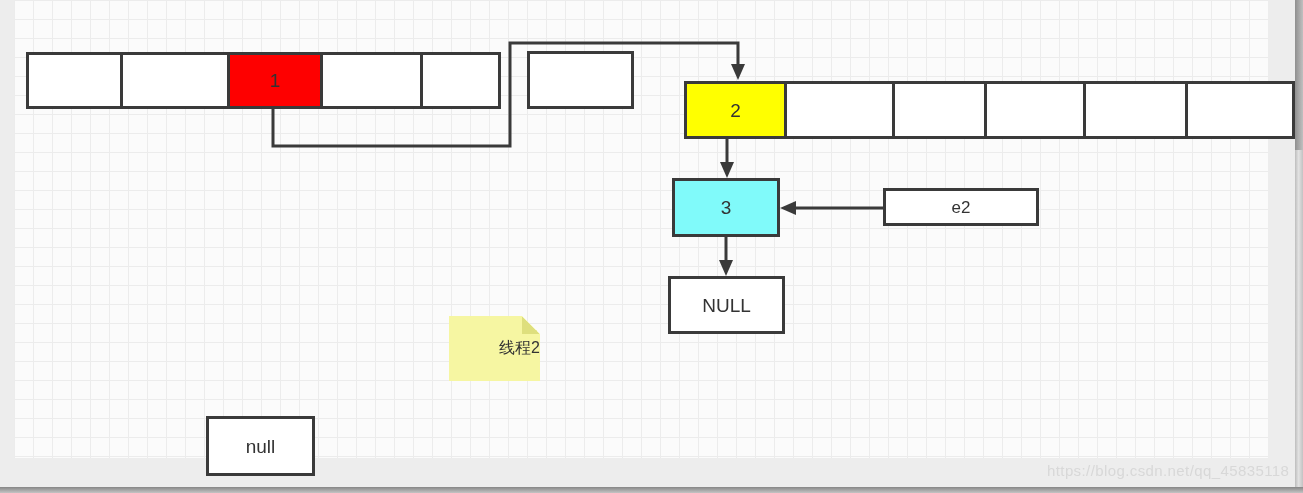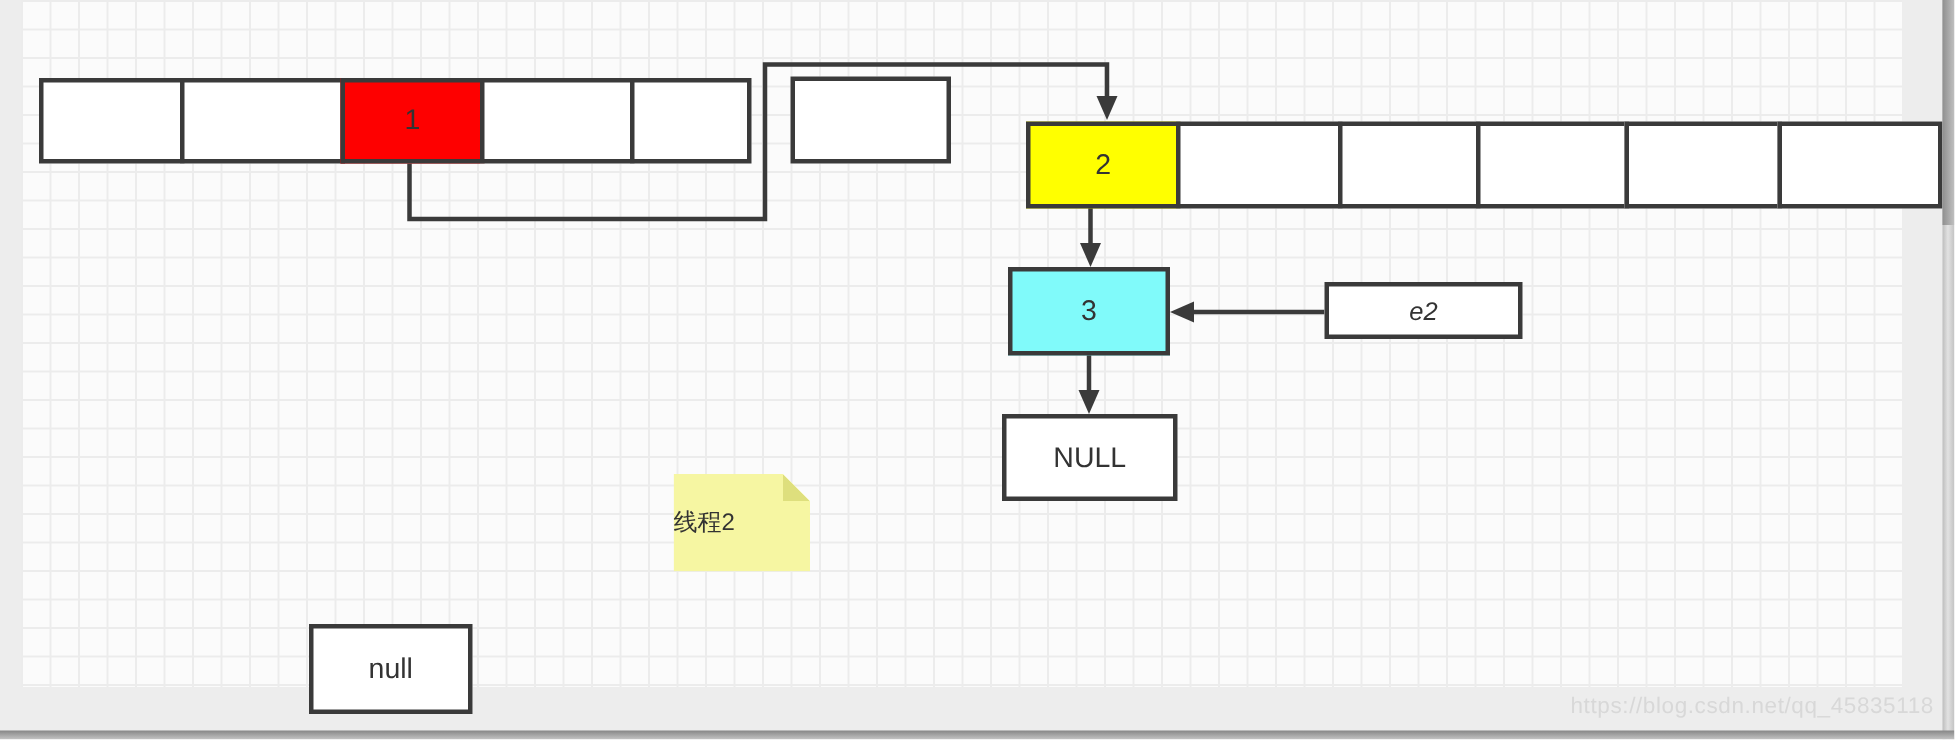--- a/index.html
+++ b/index.html
@@ -19,21 +19,21 @@
   .wires polyline,.wires line{stroke:#3a3a3a;stroke-width:3;fill:none;}
   .wires polygon{fill:#3a3a3a;stroke:none;}
   .box{
     position:absolute;box-sizing:border-box;border:3px solid #3a3a3a;
     background:#fff;display:flex;align-items:center;justify-content:center;
     font-size:19px;line-height:1;
   }
   .box.small{font-size:17px;}
   .sticky{
     position:absolute;left:449px;top:316px;width:91px;height:65px;
-    display:flex;align-items:center;justify-content:flex-start;font-size:16px;
+    display:flex;align-items:center;justify-content:flex-end;font-size:16px;
     clip-path:polygon(0 0,calc(100% - 18px) 0,100% 18px,100% 100%,0 100%);
   }
   .sticky-fold{
     position:absolute;top:0;right:0;width:18px;height:18px;
     background:linear-gradient(to bottom left,rgba(0,0,0,0) 50%,#dedf7d 50%);
   }
   .watermark{
     position:absolute;left:1047px;top:462px;font-size:15px;
     white-space:nowrap;letter-spacing:.4px;
   }
@@ -92,21 +92,21 @@
   <div class="box" style="left:1185px;top:81px;width:110px;height:58px;"></div>
 
   <div class="box" style="left: 672px; top: 178px; width: 108px; height: 59px; background-color: rgb(128, 250, 250);">
     <span>3</span>
   </div>
 
   <div class="box" style="left:668px;top:276px;width:117px;height:58px;">
     <span>NULL</span>
   </div>
 
-  <div class="box small" style="left:883px;top:188px;width:132px;height:38px;font-style:italic;">
+  <div class="box small" style="left:883px;top:188px;width:156px;height:38px;">
     <span>e2</span>
   </div>
 
   <div class="box" style="left:206px;top:416px;width:109px;height:60px;">
     <span>null</span>
   </div>
 
   <div class="sticky" style="background-color: rgb(246, 246, 162);">
     <span>线程2</span>
     <span class="sticky-fold"></span>

